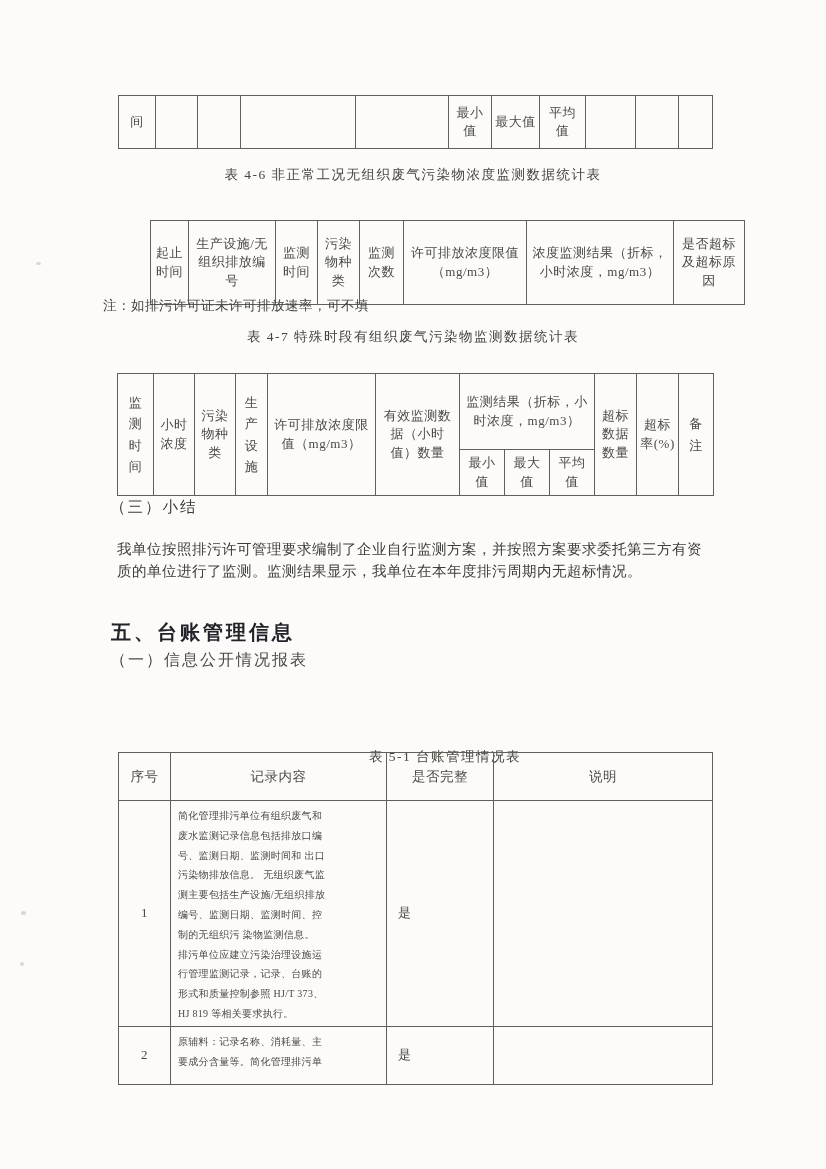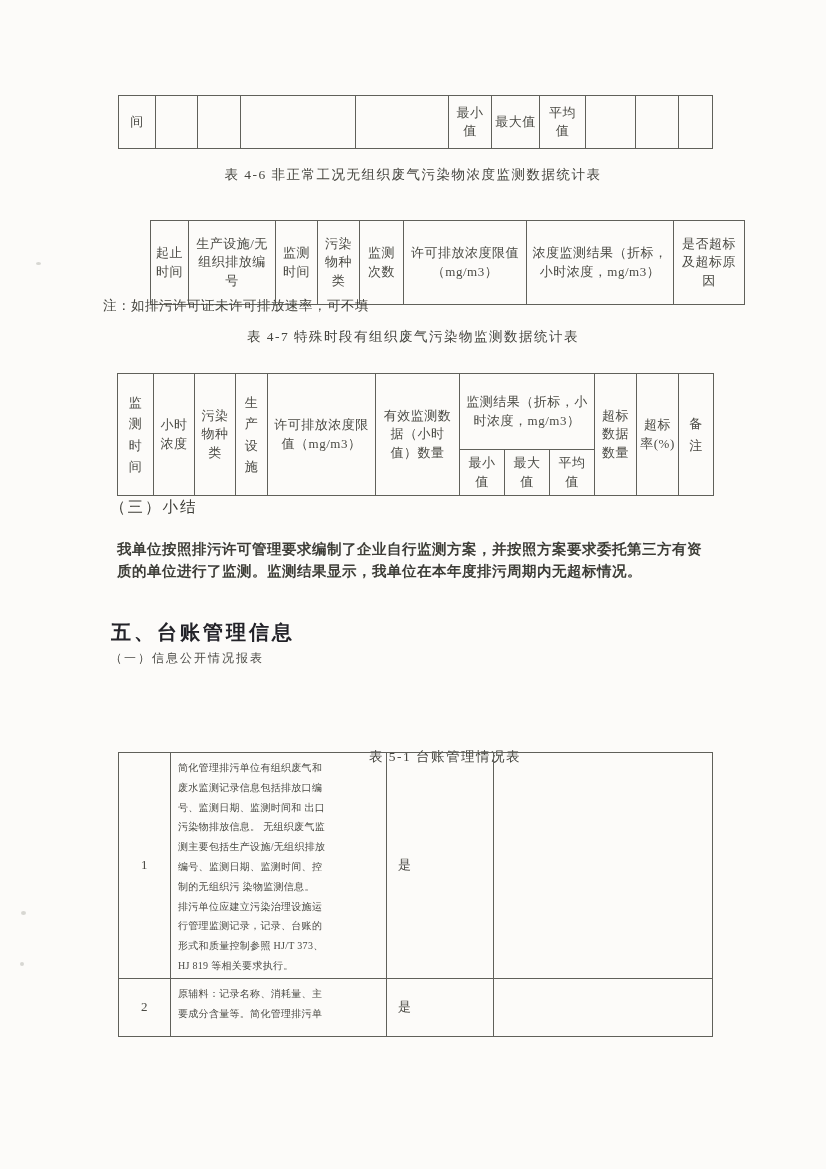--- a/index.html
+++ b/index.html
@@ -10,21 +10,21 @@
     color:#3f3f39;
   }
   .abs{position:absolute;}
   
   .speck{position:absolute;background:#c8c8c2;border-radius:50%;opacity:.7;}
   
   .caption{left:0;width:826px;text-align:center;font-size:13.5px;letter-spacing:1.5px;color:#45453f;}
   .note-line{font-size:13.5px;letter-spacing:.5px;color:#45453f;}
   .h-sub{font-size:15.5px;letter-spacing:2px;color:#3c3c36;}
   .h-main{font-family:"Liberation Sans","DejaVu Sans",sans-serif;font-size:20px;font-weight:bold;letter-spacing:3px;color:#222228;margin-top:24px;}
-  .h-sub2{font-family:"Liberation Sans","DejaVu Sans",sans-serif;font-size:12px;font-weight:400;letter-spacing:2px;color:#4a4a45;}
+  .h-sub2{font-family:"Liberation Sans","DejaVu Sans",sans-serif;font-size:16px;font-weight:400;letter-spacing:2px;color:#4a4a45;}
   .para{font-size:14.5px;line-height:22px;letter-spacing:.5px;white-space:pre-line;color:#3e3e38;width:606px;}
   
   table.scan{border-collapse:collapse;table-layout:fixed;}
   table.scan td{
     border:1px solid #60605a;
     font-size:13px;line-height:1.42;letter-spacing:.5px;
     text-align:center;vertical-align:middle;
     padding:2px 3px;color:#4a4a44;overflow:hidden;
     word-break:normal;overflow-wrap:anywhere;
   }
@@ -139,37 +139,43 @@
   <tr style="height:46px">
     <td>最小值</td>
     <td>最大值</td>
     <td>平均值</td>
   </tr>
 </tbody>
   </table>
 
 <div class="abs h-sub" style="top:497px;left:110px;">（三）小结</div>
 
-<div class="abs para" style="top:538px;left:117px;font-weight:bold;">我单位按照排污许可管理要求编制了企业自行监测方案，并按照方案要求委托第三方有资
+<div class="abs para" style="top:538px;left:117px;">我单位按照排污许可管理要求编制了企业自行监测方案，并按照方案要求委托第三方有资
 质的单位进行了监测。监测结果显示，我单位在本年度排污周期内无超标情况。</div>
 
 <div class="abs h-main" style="top:595px;left:111px;">五、台账管理信息</div>
 
 <div class="abs h-sub2" style="top:650px;left:110px;">（一）信息公开情况报表</div>
 
 <div class="abs caption" style="top:748px;margin-left:32px;">表 5-1 台账管理情况表</div>
 
 <table class="scan abs" id="t51" style="top:752px;left:118px;width:594px;">
   <colgroup>
     <col style="width:52px">
       <col style="width:216px">
       <col style="width:107px">
       <col style="width:219px">
   </colgroup>
   <tbody>
+      <tr style="height:48px">
+    <td class="hdr">序号</td>
+    <td class="hdr">记录内容</td>
+    <td class="hdr">是否完整</td>
+    <td class="hdr">说明</td>
+  </tr>
   <tr style="height:218px">
     <td>1</td>
     <td class="content">简化管理排污单位有组织废气和
 废水监测记录信息包括排放口编
 号、监测日期、监测时间和 出口
 污染物排放信息。 无组织废气监
 测主要包括生产设施/无组织排放
 编号、监测日期、监测时间、控
 制的无组织污 染物监测信息。
 排污单位应建立污染治理设施运

